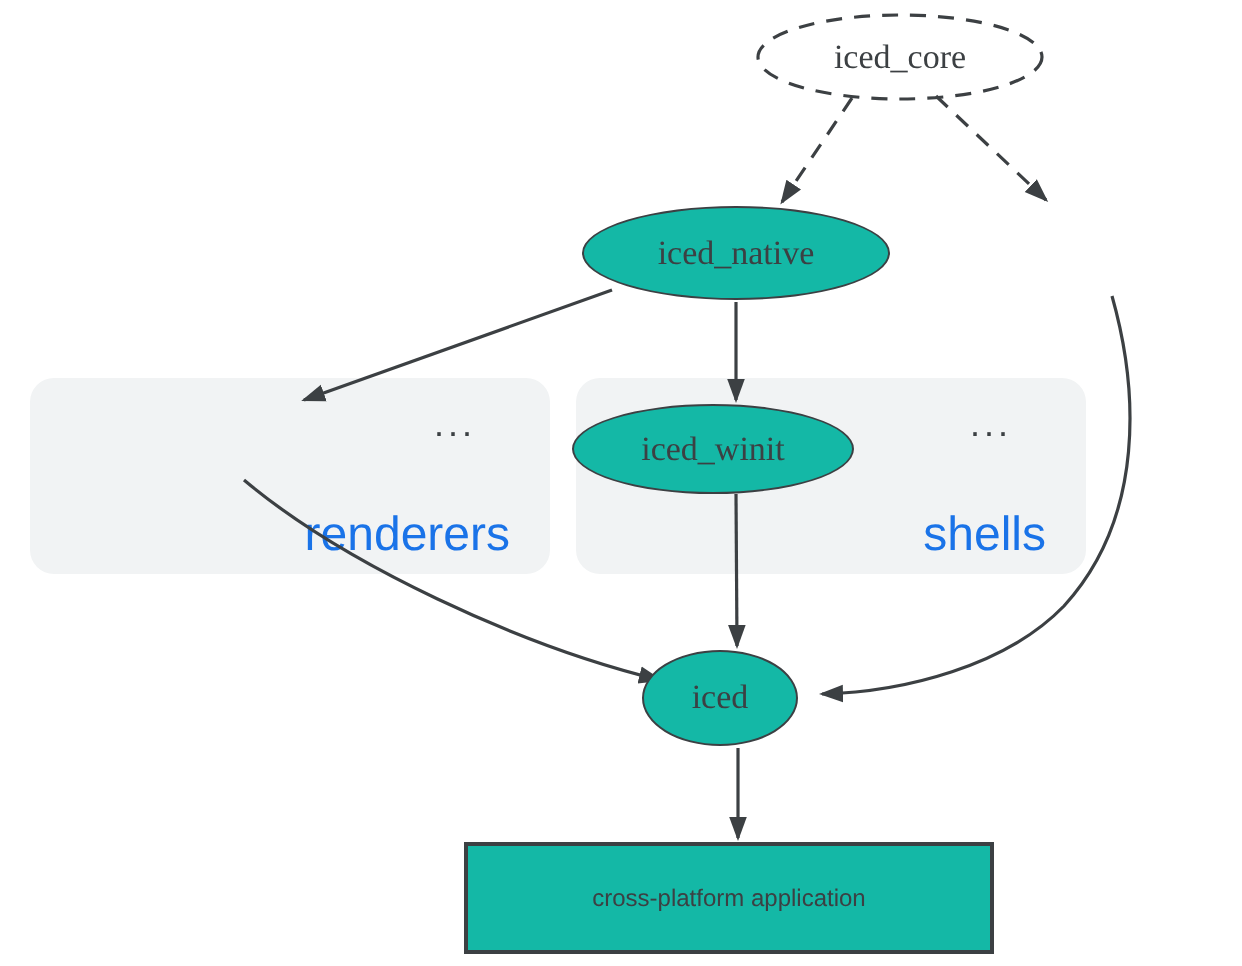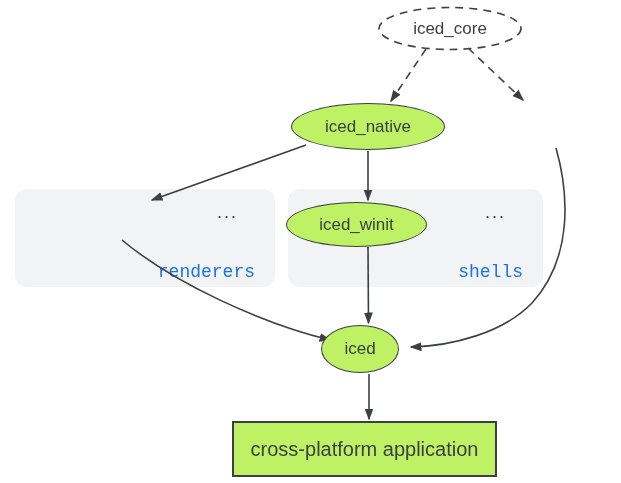--- a/index.html
+++ b/index.html
@@ -24,53 +24,52 @@
     position:absolute;
     font-size:18px;
     letter-spacing:2px;
     color:#3c4043;
   }
   #g-renderers .dots{left:202px;top:13px;}
   #g-shells .dots{left:197px;top:13px;}
   .glabel{
     position:absolute;
     right:20px;bottom:5px;
-    font-size:18px;
+    font-size:24px;
     color:#1a73e8;
-    font-family:Liberation Mono, monospace;
   }
   
   svg.edges{
     position:absolute;left:0;top:0;
     width:621px;height:483px;
     z-index:2;
     pointer-events:none;
   }
   .edge{fill:none;stroke:#3c4043;stroke-width:1.6;}
   .edge.dashed{stroke-dasharray:8 6;}
   
   .node{
     position:absolute;
     display:flex;align-items:center;justify-content:center;
-    background:#bef264;
+    background:#14b8a6;
     border:1.6px solid #3c4043;
     box-sizing:border-box;
     font-size:17px;
     z-index:3;
     white-space:nowrap;
   }
-  .node.ellipse{border-radius:50%;}
+  .node.ellipse{border-radius:50%;font-family:Liberation Serif, serif;}
   .node.ghost{border:none;background:transparent;}
   #n-iced-core{left:378px;top:7px;width:144px;height:43px;}
   #n-iced-native{left:291px;top:103px;width:154px;height:47px;}
   #n-iced-web{left:485px;top:102px;width:131px;height:47px;}
   #n-iced-wgpu{left:25px;top:201px;width:147px;height:42px;}
   #n-iced-winit{left:286px;top:202px;width:141px;height:45px;}
   #n-iced{left:321px;top:325px;width:78px;height:48px;text-align:center;}
-  #n-app{left:232px;top:421px;width:265px;height:56px;border-width:2px;font-size:20px;}
+  #n-app{left:232px;top:421px;width:265px;height:56px;border-width:2px;font-size:12px;}
 </style>
 </head>
 <body>
 
 <div class="canvas">
 
   <div class="group" id="g-renderers">
     <span class="dots">...</span>
     <span class="glabel">renderers</span>
   </div>

